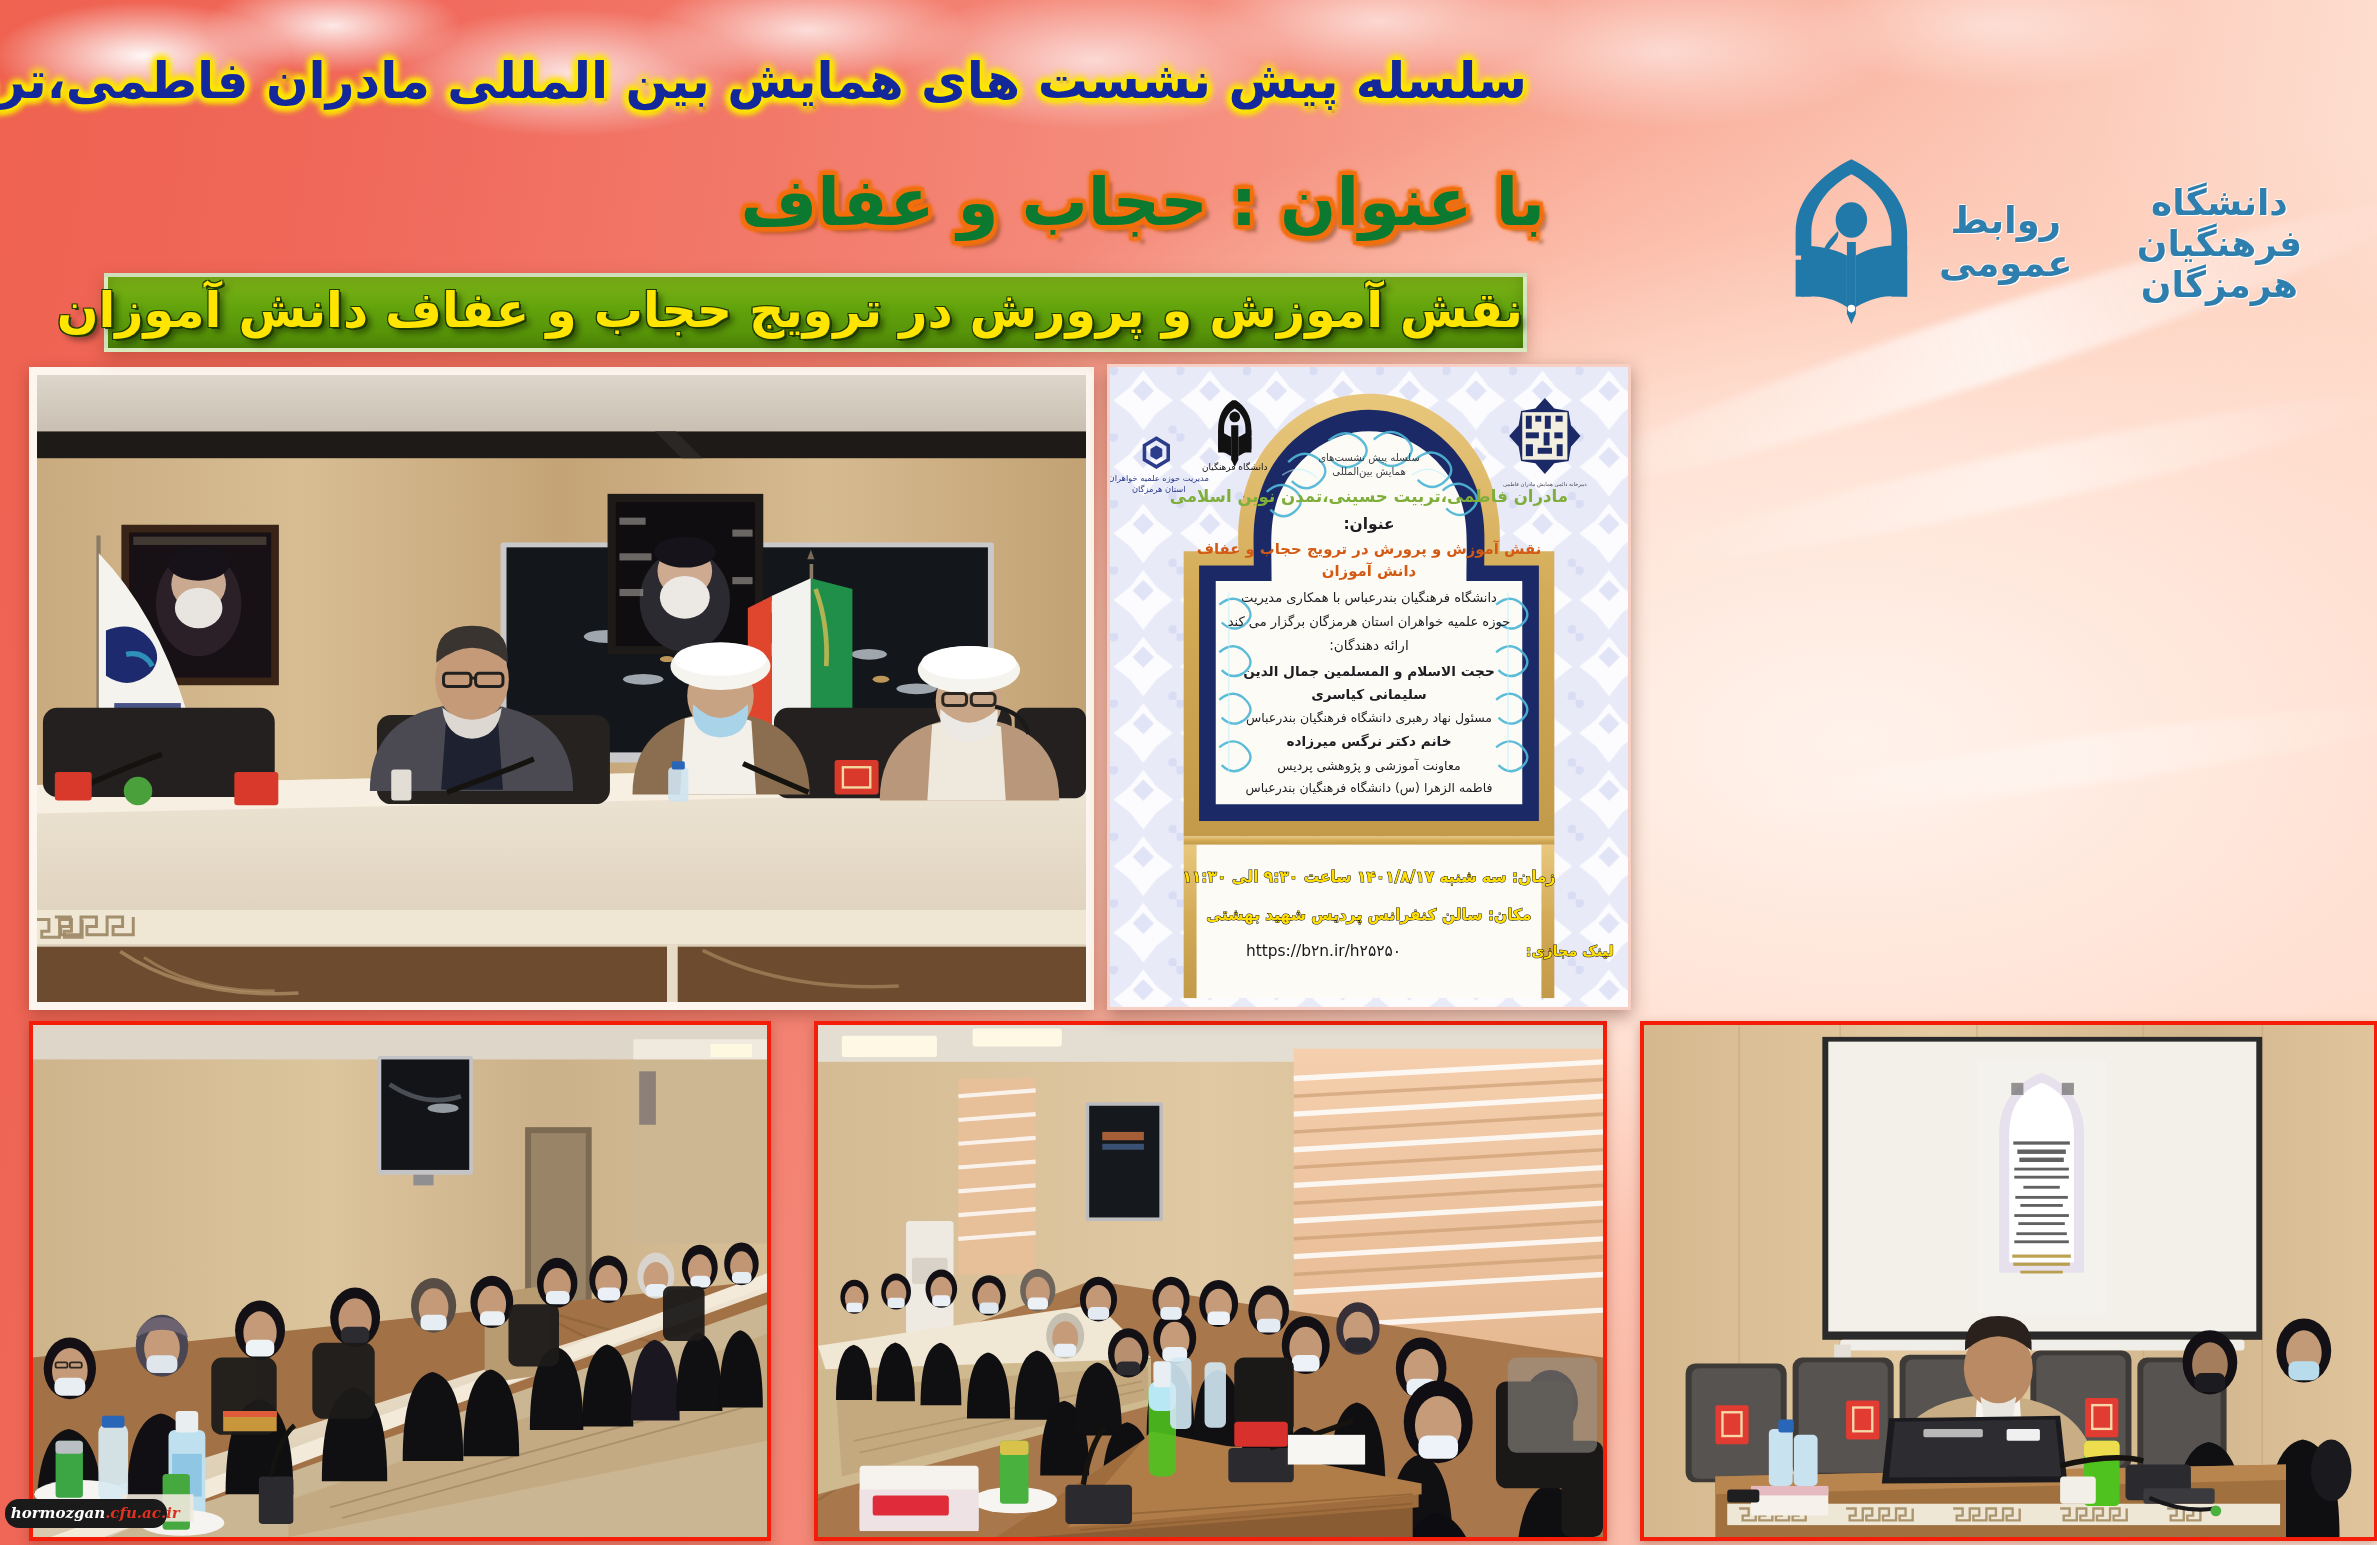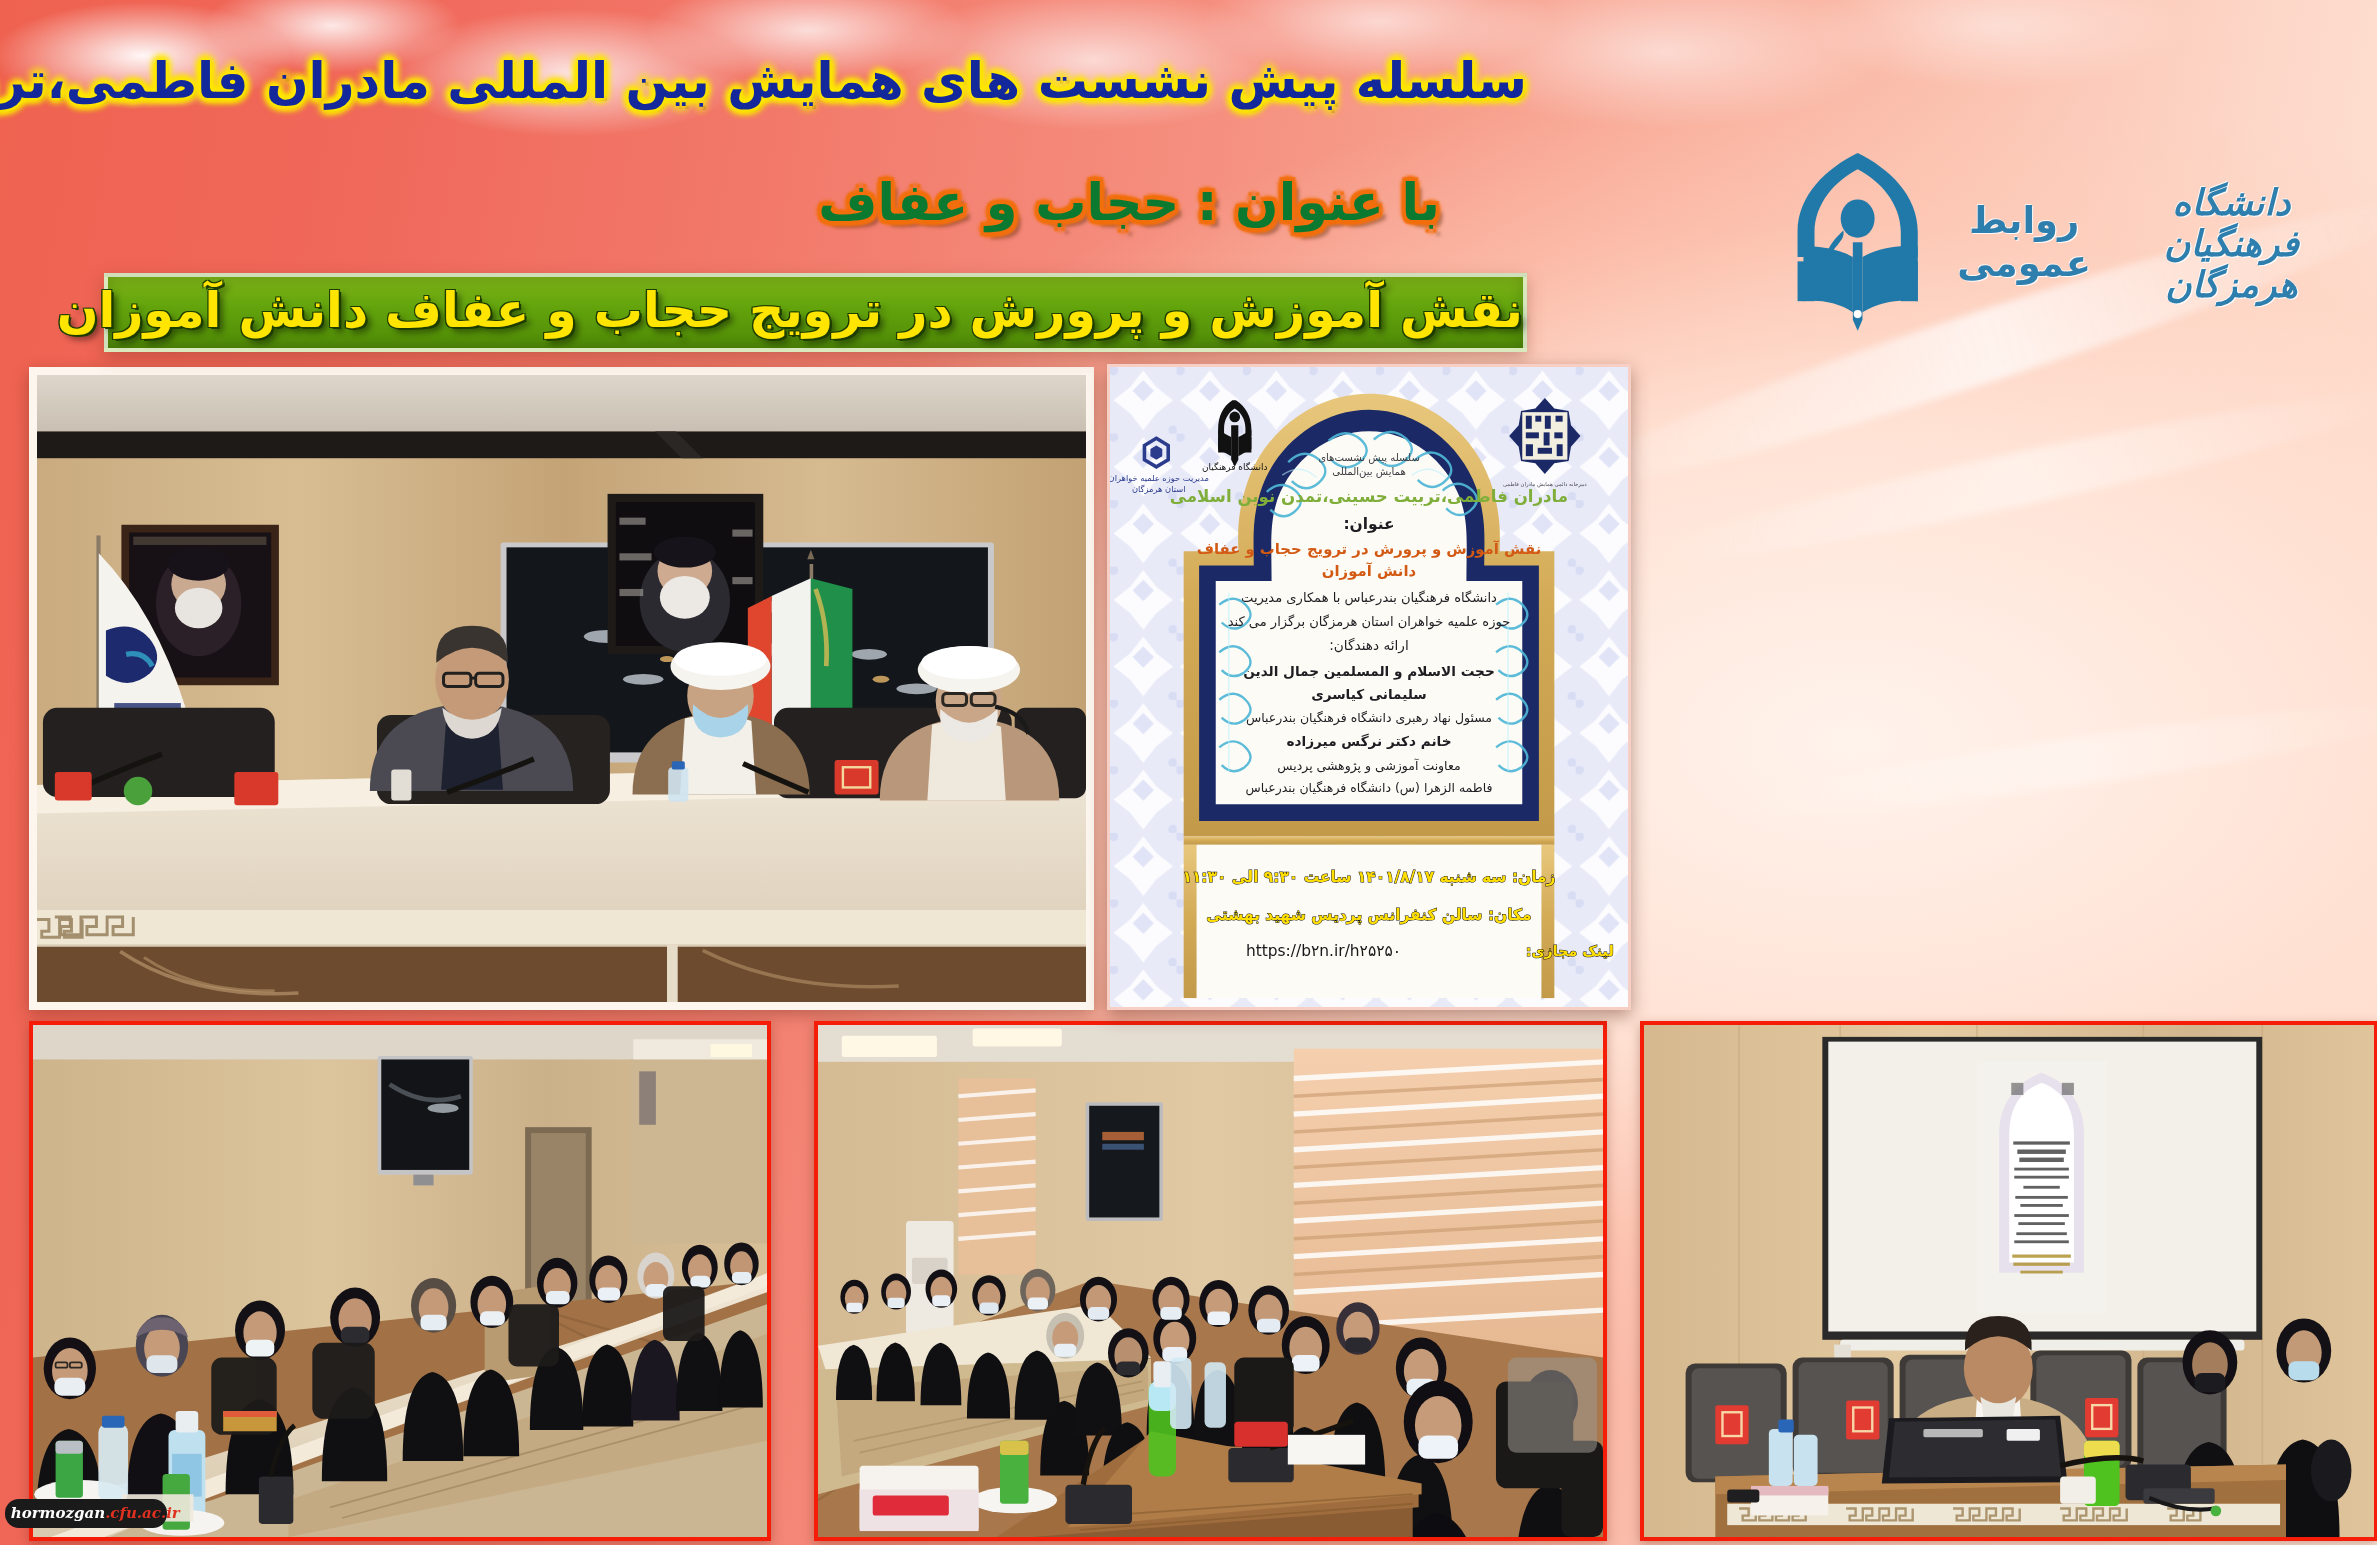--- a/index.html
+++ b/index.html
@@ -39,48 +39,49 @@
     left:65px;top:46px;width:1462px;height:71px;
     font-size:50px;font-weight:bold;line-height:70px;color:#13299b;
     text-shadow:
       0 0 9.5px #ffe800, 0 0 9.5px #ffe800, 0 0 9.5px #ffe800,
       3.6px 0 6px #ffe800, -3.6px 0 6px #ffe800, 0 3.6px 6px #ffe800, 0 -3.6px 6px #ffe800,
       3px 3px 0 rgba(120,60,0,.35);
     white-space:nowrap;
   }
   #title-line2{
     left:713px;top:165px;width:832px;height:77px;
-    font-size:51px;font-weight:bold;line-height:76px;color:#0b7a30;
+    font-size:66px;font-weight:bold;line-height:76px;color:#0b7a30;
     text-shadow:
       0 0 1.2px #f2700f, 0 0 3.6px #f2700f,
       4.8px 0 3.6px #f2700f, -4.8px 0 3.6px #f2700f, 0 4.8px 3.6px #f2700f, 0 -4.8px 3.6px #f2700f,
       3.6px 3.6px 1.8px #f2700f, -3.6px -3.6px 1.8px #f2700f, 3.6px -3.6px 1.8px #f2700f, -3.6px 3.6px 1.8px #f2700f,
       7.1px 7.1px 3.6px rgba(90,40,0,.40);
     white-space:nowrap;
+    text-align:right;
   }
   #green-banner{
     position:absolute;left:104px;top:273px;width:1415px;height:71px;z-index:5;
     background:linear-gradient(180deg,#7eb318 0%,#63a40c 42%,#4f8a07 100%);
     border:4.2px solid rgba(255,255,255,.72);
     box-shadow:0 6px 15.5px rgba(120,50,30,.35), inset 0 0 15.5px rgba(0,0,0,.18);
   }
   #banner-text{
     position:absolute;inset:0;direction:rtl;text-align:right;white-space:nowrap;
     font-size:49px;font-weight:bold;line-height:67px;color:#ffe500;
     text-shadow:2.4px 2.4px 0 #1d3d00, -1.2px -1.2px 0 #1d3d00, 1.2px -1.2px 0 #1d3d00, -1.2px 1.2px 0 #1d3d00, 5.3px 5.3px 6px rgba(0,0,0,.45);
   }
 
   
   #logo-block{position:absolute;left:1771px;top:24px;width:588px;height:428px;z-index:6;
     display:flex;flex-direction:row;align-items:center;}
   #logo-mark{width:279px;height:297px;}
   .logo-cap{direction:rtl;color:#2f7fae;font-weight:bold;text-align:center;
     text-shadow:1.2px 1.2px 0 rgba(255,255,255,.9), -0.6px -0.6px 0 rgba(255,255,255,.8);}
   #logo-cap1{font-size:37px;margin-top:7.1px;}
-  #logo-cap2{font-size:36px;margin-top:11px;font-style:italic;}
+  #logo-cap2{font-size:36px;margin-top:11px;}
 
   
   .photo{position:absolute;overflow:hidden;z-index:4;background:#9b8b76;}
   #photo-main{left:28.5px;top:367px;width:1049px;height:627px;
     border:8.3px solid #fdf6ee;box-shadow:0 4.8px 15.5px rgba(100,40,20,.40);}
   #photo-bl{left:28.5px;top:1021px;width:734px;height:512px;
     border:4.2px solid #f61d08;box-shadow:0 3.6px 10.7px rgba(100,40,20,.35);}
   #photo-bm{left:814px;top:1021px;width:785px;height:512px;
     border:4.2px solid #f61d08;box-shadow:0 3.6px 10.7px rgba(100,40,20,.35);}
   #photo-br{left:1640px;top:1021px;width:730px;height:512px;

